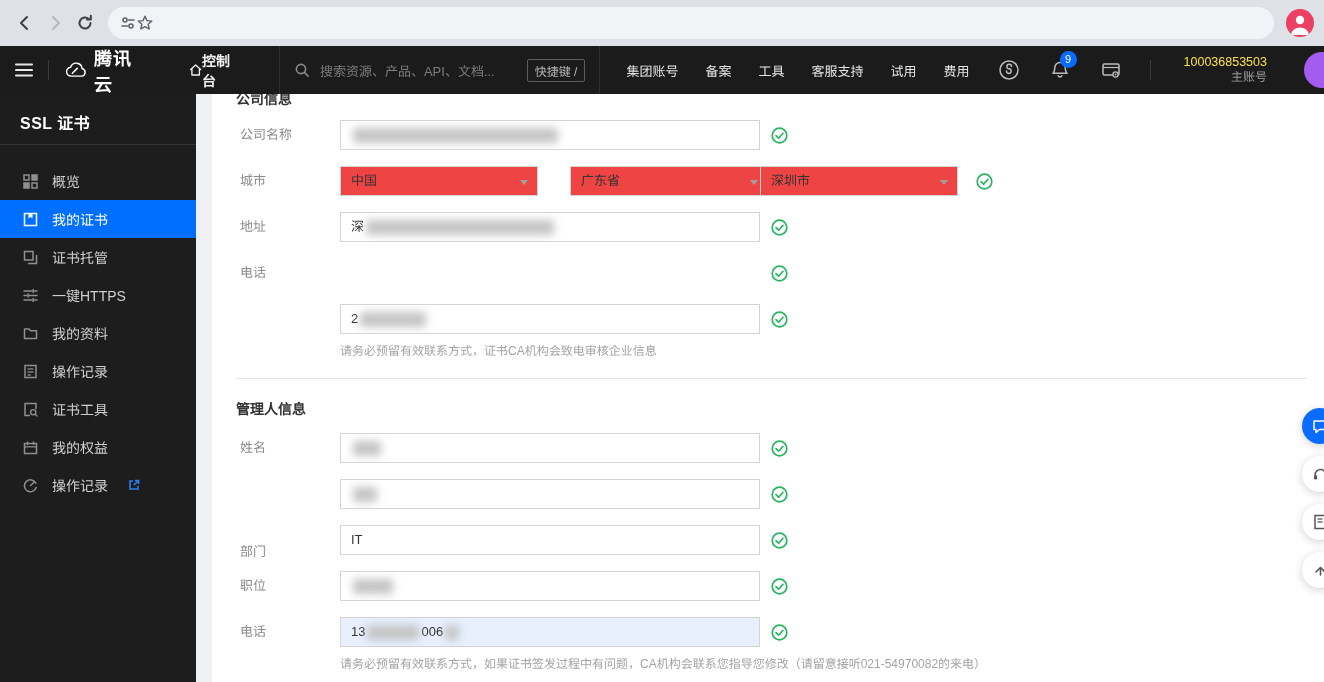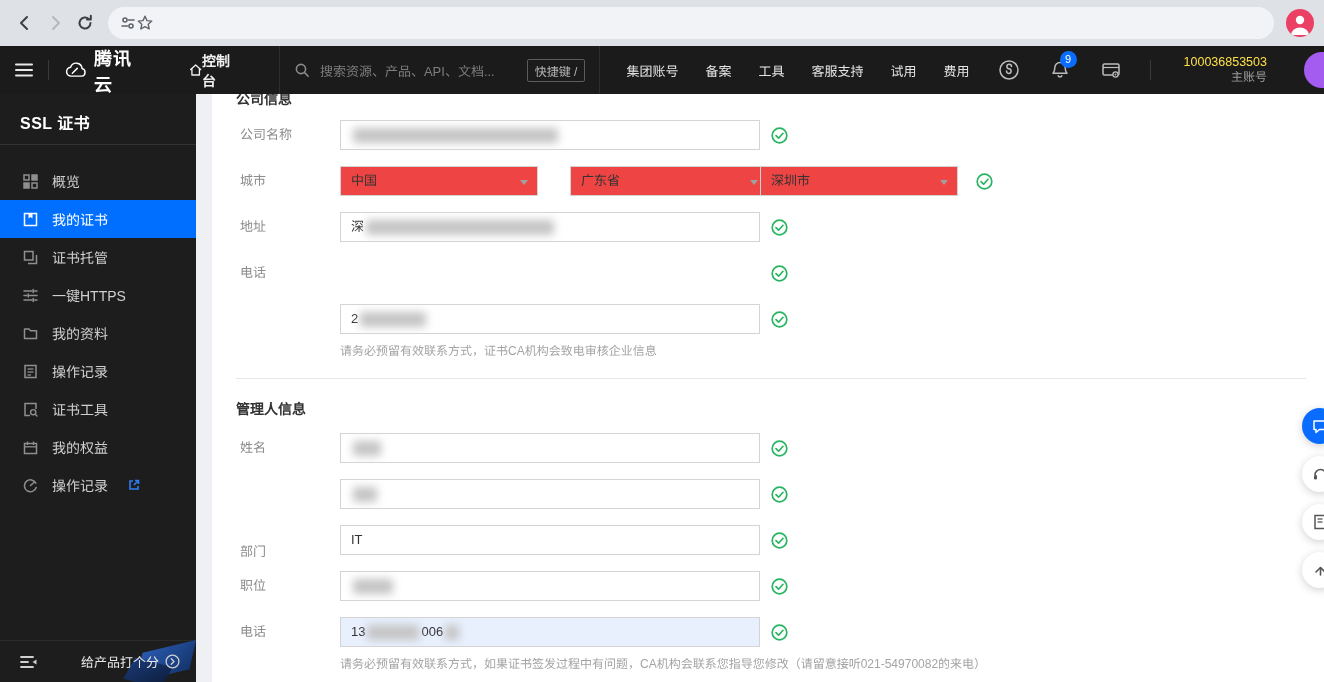--- a/index.html
+++ b/index.html
@@ -295,43 +295,20 @@
         <span>操作记录</span>
         <span class="ext-icon">
             <svg width="12" height="12" viewBox="0 0 12 12">
               <path d="M5 2 H2 v8 h8 V7" fill="none" stroke="currentColor" stroke-width="1.6"></path>
               <path d="M7 1.5 h3.5 v3.5 M10.5 1.5 L6 6" fill="none" stroke="currentColor" stroke-width="1.6"></path>
             </svg>
           </span>
       </div>
     </div>
 
-    <div class="side-bottom">
-      <span>
-        <svg width="18" height="14" viewBox="0 0 18 14">
-            <g stroke="#d0d0d0" stroke-width="1.8" stroke-linecap="round">
-              <line x1="1" y1="2" x2="13" y2="2"></line>
-              <line x1="1" y1="7" x2="8" y2="7"></line>
-              <line x1="1" y1="12" x2="13" y2="12"></line>
-            </g>
-            <path d="M16.5 4.5 L12.5 7 L16.5 9.5 Z" fill="#d0d0d0"></path>
-          </svg>
-      </span>
-      <div class="deco3d">
-          <div class="p1"></div>
-          <div class="p2"></div>
-        </div>
-      <div class="rate-wrap">
-        <span>给产品打个分</span>
-        <svg width="15" height="15" viewBox="0 0 15 15">
-            <circle cx="7.5" cy="7.5" r="6.4" fill="none" stroke="#d0d0d0" stroke-width="1.3"></circle>
-            <path d="M6.3 4.8 L9 7.5 L6.3 10.2" fill="none" stroke="#d0d0d0" stroke-width="1.4" stroke-linecap="round" stroke-linejoin="round"></path>
-          </svg>
-      </div>
-    </div>
   </div>
 
   <div class="content">
     <div class="graystrip"></div>
 
     <div class="sec-title" style="top:-6px">公司信息</div>
 
     <div class="f-label" style="top:26px">公司名称</div>
     <div class="f-input" style="top:26px; left:144px; width:420px;"><span class="redact" style="width:205px"></span></div>
     <svg class="ok" style="top:33px; left:575px" viewBox="0 0 17 17">

